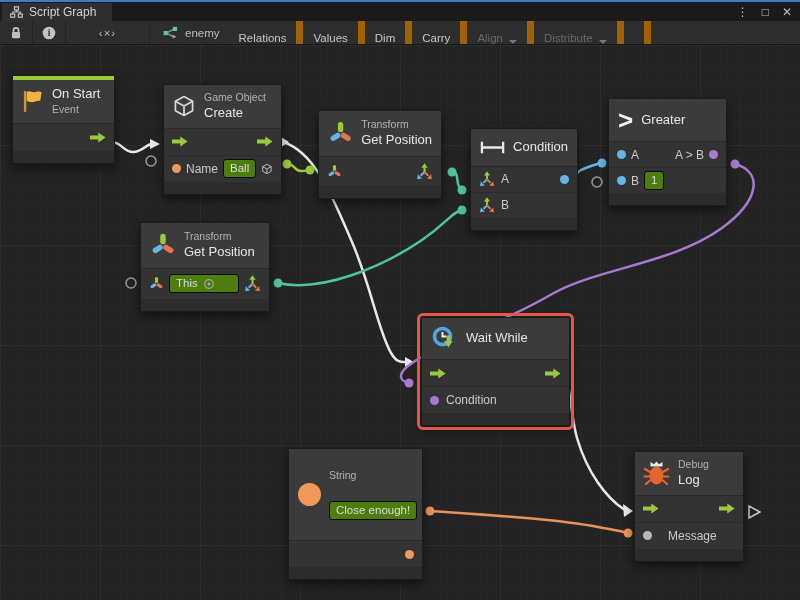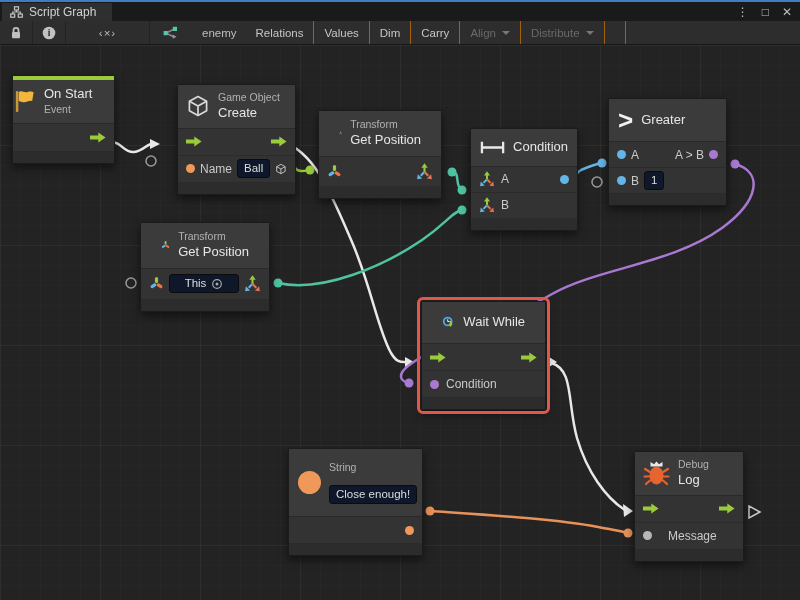--- a/index.html
+++ b/index.html
@@ -15,59 +15,59 @@
   .wincontrols{position:absolute;right:8px;top:1px;height:18px;display:flex;gap:13px;
                align-items:center;color:#BDBDBD;font-size:12px}
   .wincontrols span{cursor:default}
 
   
   .toolbar{position:absolute;top:21px;left:0;right:0;height:24px;background:#2D2D2D;
            border-bottom:1px solid #181818;display:flex;align-items:stretch;
            color:#C6C6C6;font-size:11.5px}
   .tseg{display:flex;align-items:center;justify-content:center;padding:0 9px;
         border-right:1px solid #222}
-  .tbtn{display:flex;align-items:center;justify-content:center;padding:0 10px;
-        border-right:1px solid #a16207;white-space:nowrap}
+  .tbtn{display:flex;align-items:flex-end;justify-content:center;padding:0 10px;
+        border-right:7px solid #a16207;white-space:nowrap}
   .tbtn.disabled{color:#6A6A6A}
   .caret{width:0;height:0;border-left:4px solid transparent;border-right:4px solid transparent;
          border-top:4px solid #777;margin-left:6px}
   .zoomseg{flex:1;display:flex;align-items:center;border-right:1px solid #222;padding:0 10px}
   .zlabel{margin-left:50px;color:#B9B9B9}
   .track{width:74px;height:2px;background:#6E6E6E;position:relative;margin:0 10px}
   .handle{position:absolute;right:-3px;top:-4.5px;width:11px;height:11px;border-radius:50%;
           background:#9B9B9B}
-  .enemyname{color:#BDBDBD;margin-left:23px}
+  .enemyname{color:#BDBDBD;margin-left:6px}
 
   
   .canvas{position:absolute;top:45px;left:0;right:0;bottom:0;background-color:#232323;
     background-image:
       linear-gradient(to right,rgba(255,255,255,.032) 1px,transparent 1px),
       linear-gradient(to bottom,rgba(255,255,255,.032) 1px,transparent 1px),
       linear-gradient(to right,rgba(255,255,255,.015) 1px,transparent 1px),
       linear-gradient(to bottom,rgba(255,255,255,.015) 1px,transparent 1px);
     background-size:100px 100px,100px 100px,20px 20px,20px 20px}
   .wires{position:absolute;left:0;top:0}
 
   
   .node{position:absolute;background:#333;border:1px solid #1B1B1B;border-radius:2px;
         box-shadow:0 4px 10px rgba(0,0,0,.5)}
   .accent{height:4px;background:#9ACB3C}
-  .nhead{display:flex;align-items:center;gap:8px;background:#3B3B3B;padding:7px 20px;
+  .nhead{display:flex;align-items:center;gap:8px;background:#3B3B3B;padding:7px 9px;
          border-bottom:1px solid #292929}
   .cat{font-size:10.5px;color:#B2B2B2;line-height:1.3;white-space:nowrap}
   .ttl{font-size:13px;color:#E6E6E6;line-height:1.3;white-space:nowrap}
   .row{display:flex;align-items:center;gap:6px;padding:0 8px;height:27px;
        border-bottom:1px solid #2B2B2B;background:#333}
   .nfoot{height:11px;background:#2C2C2C}
   .sp{flex:1}
   .dot{width:9px;height:9px;border-radius:50%;flex:none}
   .orange{background:#F0985A}.blue{background:#64B5E5}
   .purple{background:#A979D1}.gray{background:#B8B8B8}
   .plbl{font-size:12px;color:#C9C9C9;white-space:nowrap}
-  .field{background:#0f172a;border:1px solid #0C0C0C;border-radius:3px;padding:2px 6px;
+  .field{background:#4d7c0f;border:1px solid #0C0C0C;border-radius:3px;padding:2px 6px;
          font-size:11.5px;color:#DCDCDC;line-height:1.2;white-space:nowrap;
          display:inline-flex;align-items:center;gap:5px}
   .selected{outline:3px solid #E1584B;outline-offset:1px}
   .gt{font-size:26px;font-weight:bold;color:#F0F0F0;line-height:24px}
   .strcircle{width:23px;height:23px;border-radius:50%;background:#F0985A;flex:none}
   svg{display:block}
 </style>
 </head>
 <body>
 
@@ -232,40 +232,40 @@
     </g>
 
     <circle cx="151" cy="161" r="5" fill="none" stroke="#9A9A9A" stroke-width="1.5"></circle>
     <circle cx="131" cy="283" r="5" fill="none" stroke="#9A9A9A" stroke-width="1.5"></circle>
     <circle cx="597" cy="182" r="5" fill="none" stroke="#9A9A9A" stroke-width="1.5"></circle>
     <polygon points="749,506 749,518 760,512" fill="none" stroke="#CCCCCC" stroke-width="1.5"></polygon>
   </svg>
 
   <div class="node" style="left:12px;top:30px;width:103px">
     <div class="accent"></div>
-    <div class="nhead" style="padding:6px 0">
+    <div class="nhead" style="padding:6px 8px">
       <svg width="23" height="25" viewBox="0 0 24 26">
         <rect x="3" y="2" width="2.6" height="22" rx="1" fill="#C9983A"></rect>
         <path d="M6 3 C9.5 1 12 4.5 15.5 3 C18 2 20.5 3.2 21.5 3.4 L20 12.5 C17 11.5 15 13.5 11.5 13.8 C9 14 7.5 12.8 6 12.6 Z" fill="#F2B63C"></path>
       </svg>
       <div>
         <div class="ttl">On Start</div>
         <div class="cat">Event</div>
       </div>
     </div>
     <div class="row" style="height:28px">
       <span class="sp"></span>
       <svg width="16" height="11">
           <use href="#s-flow"></use>
         </svg>
     </div>
     <div class="nfoot"></div>
   </div>
 
-  <div class="node" style="left:177px;top:39px;width:119px">
+  <div class="node" style="left:163px;top:39px;width:119px">
     <div class="nhead" style="padding:6px 8px">
       <svg width="24" height="24">
           <use href="#s-cube"></use>
         </svg>
       <div>
         <div class="cat">Game Object</div>
         <div class="ttl">Create</div>
       </div>
     </div>
     <div class="row">
@@ -361,34 +361,34 @@
         </svg>
       <div>
         <div class="cat">Transform</div>
         <div class="ttl">Get Position</div>
       </div>
     </div>
     <div class="row" style="height:31px;gap:5px">
       <svg width="15" height="15">
           <use href="#s-trans"></use>
         </svg>
-      <span class="field" style="flex:1;justify-content:center">
+      <span class="field" style="flex:1;justify-content:flex-start">
         <span>This</span>
         <svg width="12" height="12">
             <use href="#s-target"></use>
           </svg>
       </span>
       <svg width="17" height="17">
           <use href="#s-vec3"></use>
         </svg>
     </div>
     <div class="nfoot"></div>
   </div>
 
-  <div class="node selected" style="left:421px;top:256px;width:125px">
+  <div class="node selected" style="left:421px;top:272px;width:149px">
     <div class="nhead">
       <svg width="27" height="27" viewBox="0 0 27 27">
         <circle cx="11.5" cy="11.5" r="8" stroke="#4FA8E0" stroke-width="3.6" fill="none"></circle>
         <path d="M11.5 7 V11.5 H15.5" stroke="#EFEFEF" stroke-width="2" fill="none"></path>
         <rect x="15.6" y="10.5" width="3.6" height="6" fill="#9ACB3C"></rect>
         <polygon points="13.2,16 21.6,16 17.4,22.5" fill="#9ACB3C"></polygon>
       </svg>
       <div class="ttl">Wait While</div>
     </div>
     <div class="row">
@@ -401,25 +401,25 @@
         </svg>
     </div>
     <div class="row" style="gap:7px">
       <span class="dot purple"></span>
       <span class="plbl">Condition</span>
     </div>
     <div class="nfoot"></div>
   </div>
 
   <div class="node" style="left:288px;top:403px;width:135px">
-    <div class="nhead" style="padding:12px 9px">
+    <div class="nhead" style="padding:20px 9px">
       <span class="strcircle"></span>
       <div>
         <div class="cat">String</div>
-        <span class="field" style="margin-top:10px">Close enough!</span>
+        <span class="field" style="margin-top:18px">Close enough!</span>
       </div>
     </div>
     <div class="row">
       <span class="sp"></span>
       <span class="dot orange"></span>
     </div>
     <div class="nfoot"></div>
   </div>
 
   <div class="node" style="left:634px;top:406px;width:110px">

